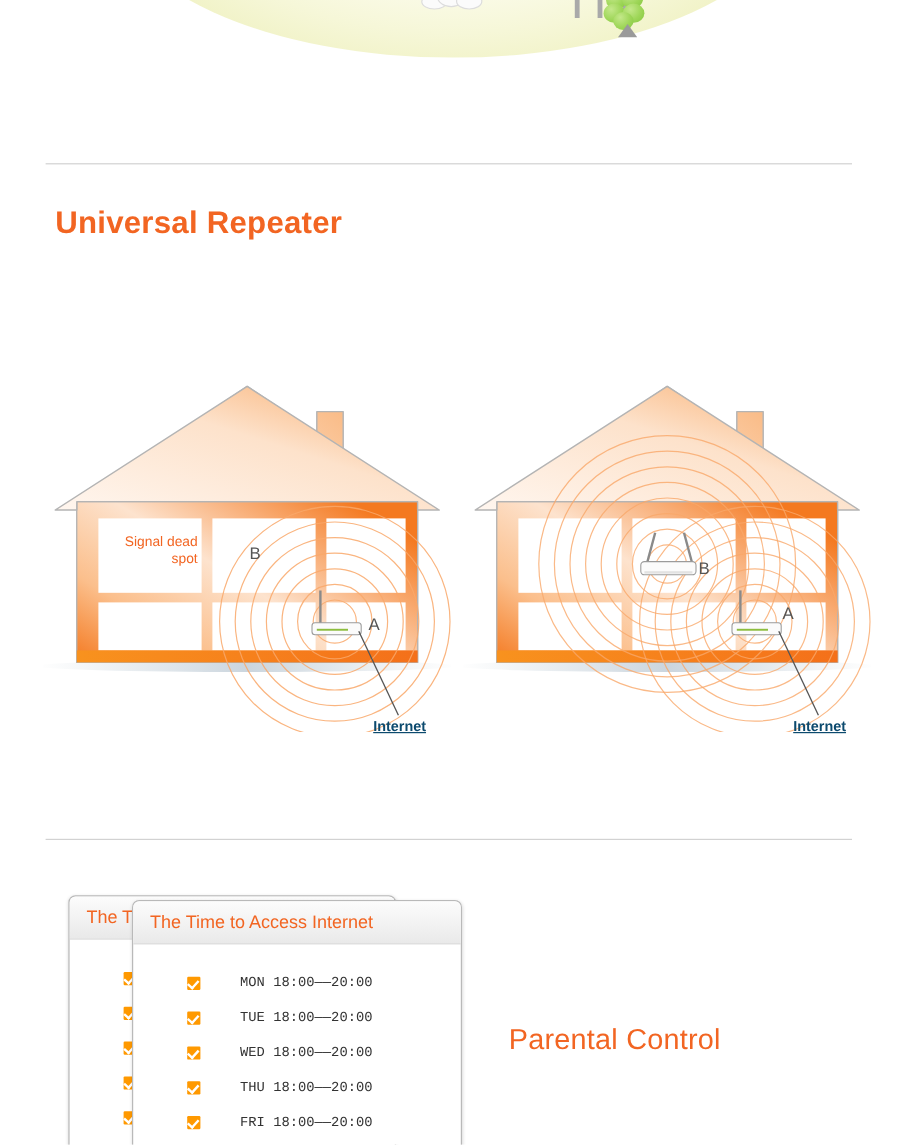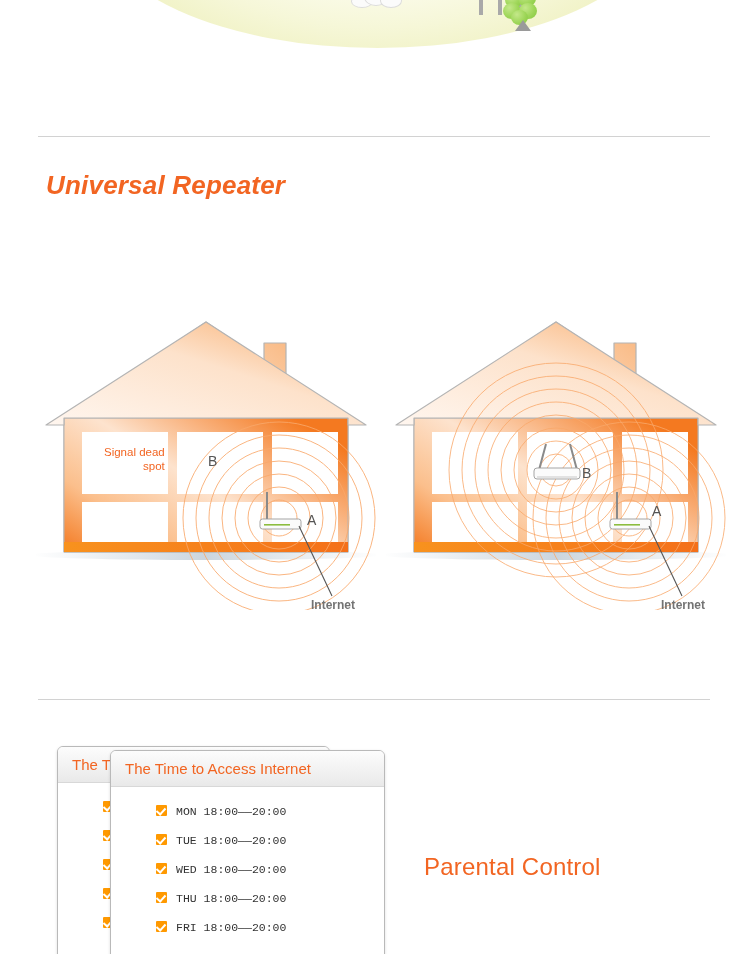--- a/index.html
+++ b/index.html
@@ -104,21 +104,20 @@
 
   
   .heading-repeater {
     position: absolute;
     left: 46px; top: 170px;
     font-size: 26px;
     font-weight: bold;
     color: #F26522;
     letter-spacing: 0.2px;
     white-space: nowrap;
-    font-style: italic;
   }
   .heading-parental {
     position: absolute;
     left: 424px; top: 853px;
     font-size: 24px;
     color: #F26522;
     letter-spacing: 0.2px;
     white-space: nowrap;
   }
 
@@ -139,21 +138,22 @@
     color: #F26522;
     line-height: 14px;
   }
   .lbl-room {
     font-size: 14px;
     color: #555555;
   }
   .lbl-internet {
     font-size: 12px;
     font-weight: bold;
-    color: #737373;
+    color: #0c4a6e;
+    text-decoration: underline;
   }
 
   
   .caption {
     position: absolute;
     font-size: 11.5px;
     color: #4a4a4a;
     line-height: 18px;
   }
   .caption-left  { left: 125px; top: 625px; width: 250px; }
@@ -184,23 +184,24 @@
   .pc-title {
     font-size: 15px;
     color: #F26522;
     white-space: nowrap;
   }
   .pc-body {
     padding-top: 18px;
   }
   .pc-row {
     display: flex;
-    align-items: flex-start;
+    align-items: center;
     height: 29px;
     padding-left: 45px;
+    gap: 24px;
   }
   .pc-check {
     width: 11px; height: 11px;
     background: #FF9900;
     border-radius: 1px;
     position: relative;
     flex: 0 0 auto;
     margin-right: 9px;
   }
   .pc-check::after {

